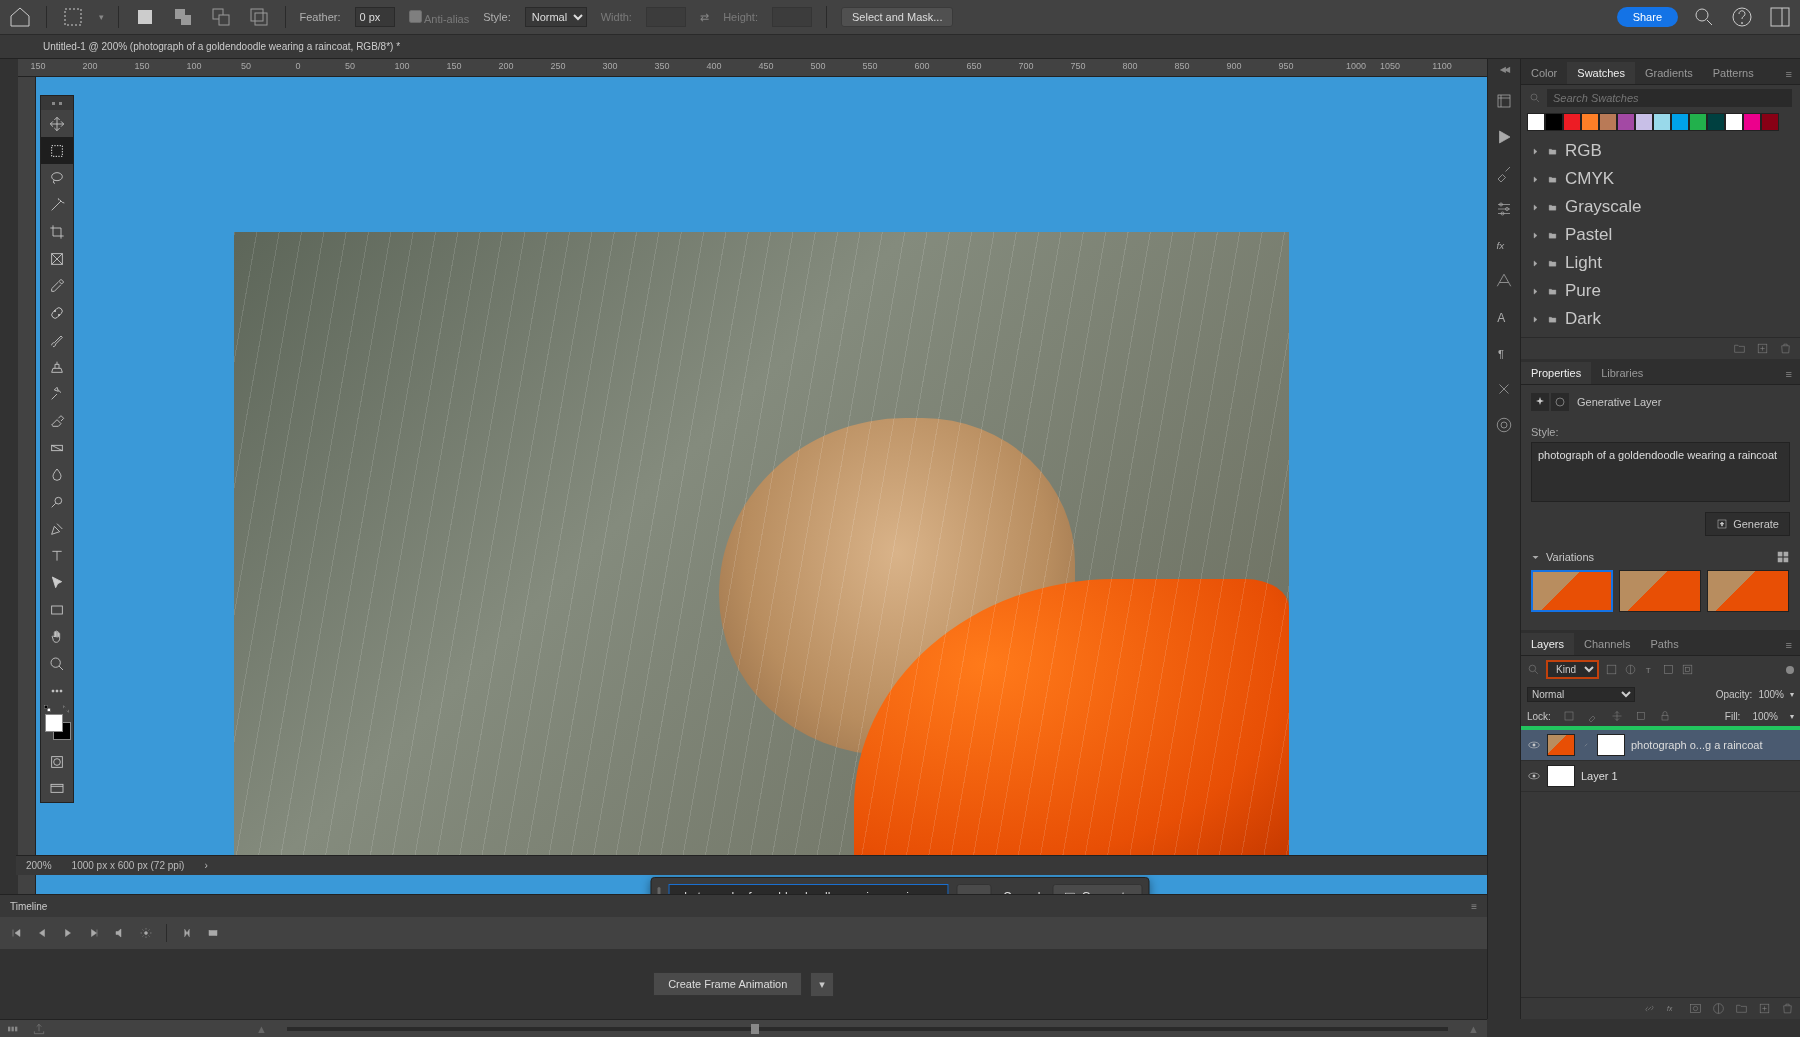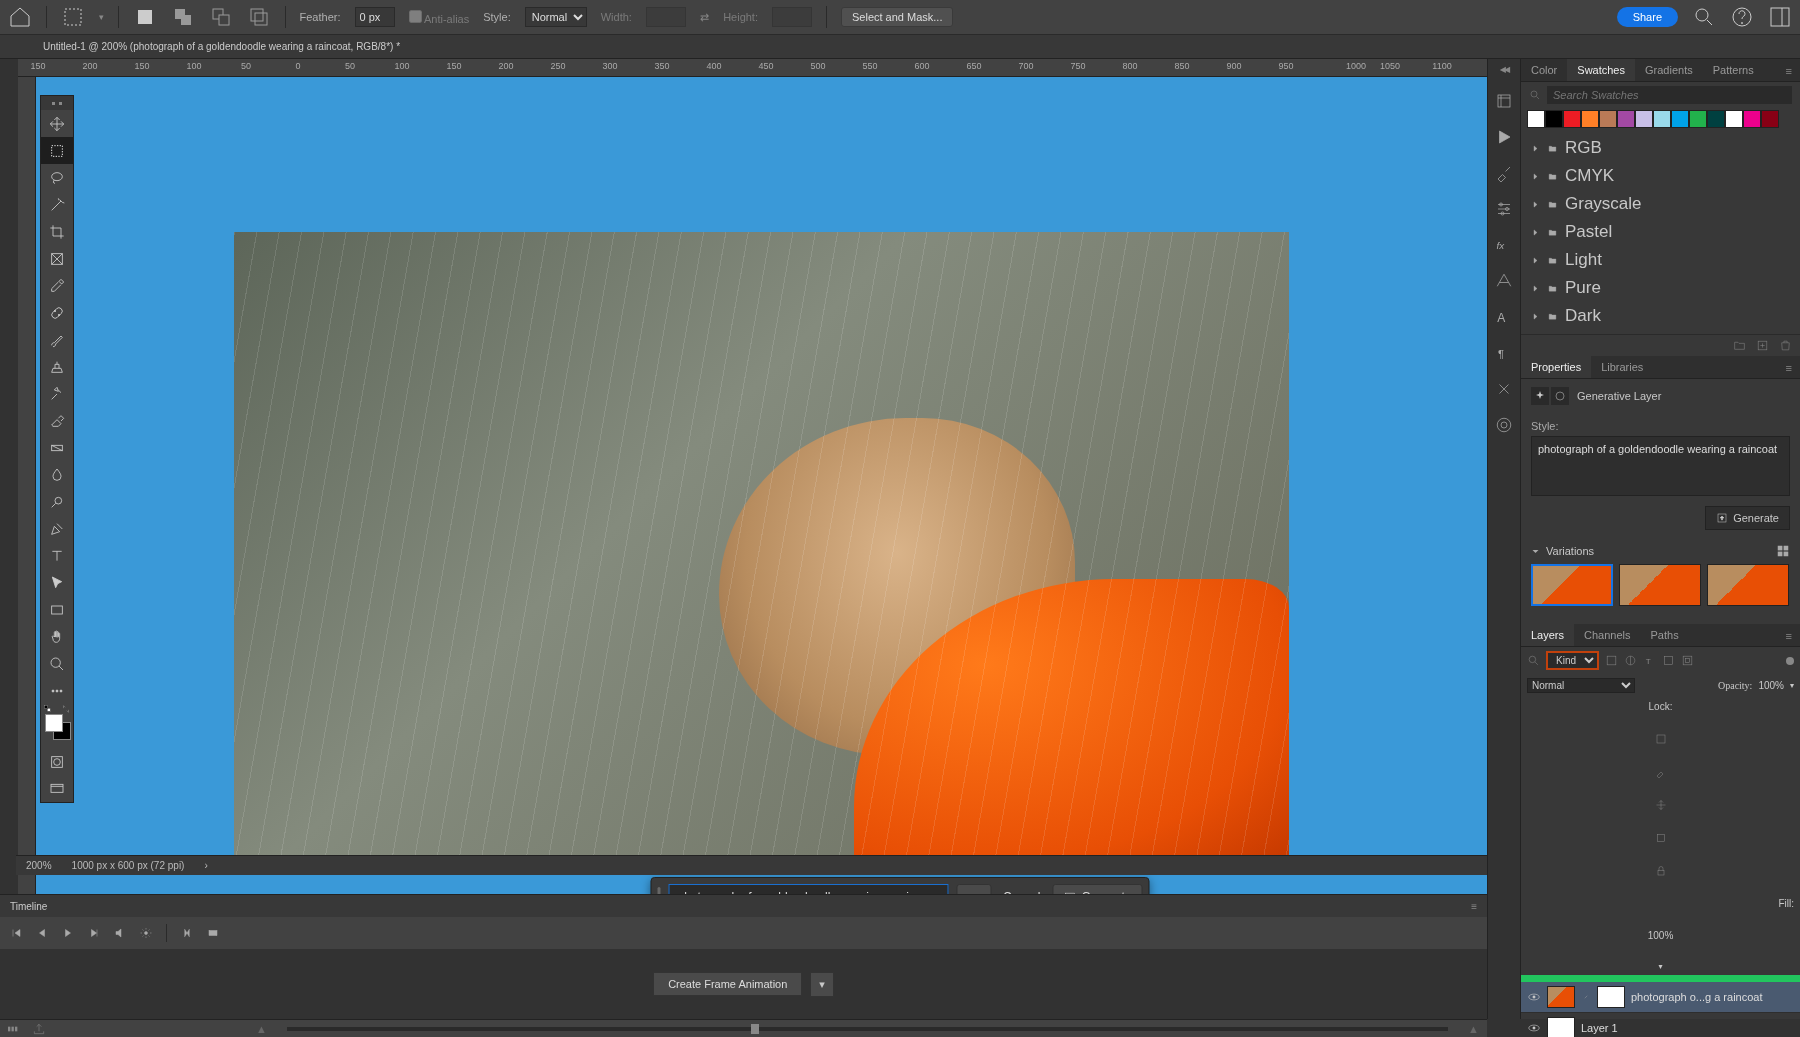--- a/index.html
+++ b/index.html
@@ -100,21 +100,21 @@
 .var-grid-icon{margin-left:auto;}
 .var-thumbs { display:flex; gap:6px;}
 .var-thumb { width:82px; height:42px; background:linear-gradient(135deg,#b88d5f 40%,#e84f05 40%); border:1px solid #222;}
 .var-thumb.sel { border:2px solid #1473e6;}
 
 .layers-toolbar { display:flex; align-items:center; padding:4px 6px; gap:6px;}
 .layers-toolbar select{background:#2a2a2a;border:2px solid #c2410c;color:#ccc;font-size:10px;padding:1px 4px;}
 .layers-toolbar svg{width:13px;height:13px;stroke:#888;fill:none;}
 .layers-blend-row { display:flex; align-items:center; padding:4px 6px; gap:6px; font-size:10px;}
 .layers-blend-row select{background:#2a2a2a;border:1px solid #222;color:#ccc;font-size:10px;width:108px;}
-.layers-lock-row { display:flex; align-items:center; padding:4px 6px; gap:21px; font-size:10px; border-bottom:7px solid #22c55e;flex-direction:column;}
+.layers-lock-row { display:flex; align-items:center; padding:4px 6px; gap:12px; font-size:10px; border-bottom:4px solid #22c55e;}
 .layers-lock-row svg{width:12px;height:12px;stroke:#888;fill:none;}
 .layer-list { }
 .layer { display:flex; align-items:center; padding:4px 6px; gap:6px; border-bottom:1px solid #2e2e2e;}
 .layer.sel { background:#4a5a70;}
 .layer .eye{width:14px;height:14px;}
 .layer .thumb{width:28px;height:22px;background:#fff;border:1px solid #222;}
 .layer .thumb.img{background:linear-gradient(135deg,#b88d5f 40%,#e84f05 40%);}
 .layer .mask{width:28px;height:22px;background:#fff;border:1px solid #222;}
 .layer .name{font-size:11px;color:#ddd;flex:1;}
 .layer .lock{width:12px;height:12px;}
@@ -480,21 +480,21 @@
           <rect x="5" y="5" width="14" height="14"></rect>
         </svg>
       <svg viewBox="0 0 24 24">
           <rect x="4" y="4" width="16" height="16"></rect>
           <rect x="8" y="8" width="8" height="8"></rect>
         </svg>
       <div style="width:8px;height:8px;border-radius:50%;background:#888;margin-left:auto;"></div>
     </div>
     <div class="layers-blend-row">
       <select><option>Normal</option></select>
-      <span style="margin-left:auto;font-family:Liberation Serif, serif;">Opacity:</span>
+      <span style="margin-left:auto;">Opacity:</span>
       <span>100%</span>
       <span style="font-size:8px;">▾</span>
     </div>
     <div class="layers-lock-row">
       <span>Lock:</span>
       <svg viewBox="0 0 24 24">
           <rect x="4" y="4" width="16" height="16"></rect>
         </svg>
       <svg viewBox="0 0 24 24">
           <path d="M4 20l8-8 4 4-8 8z"></path>

